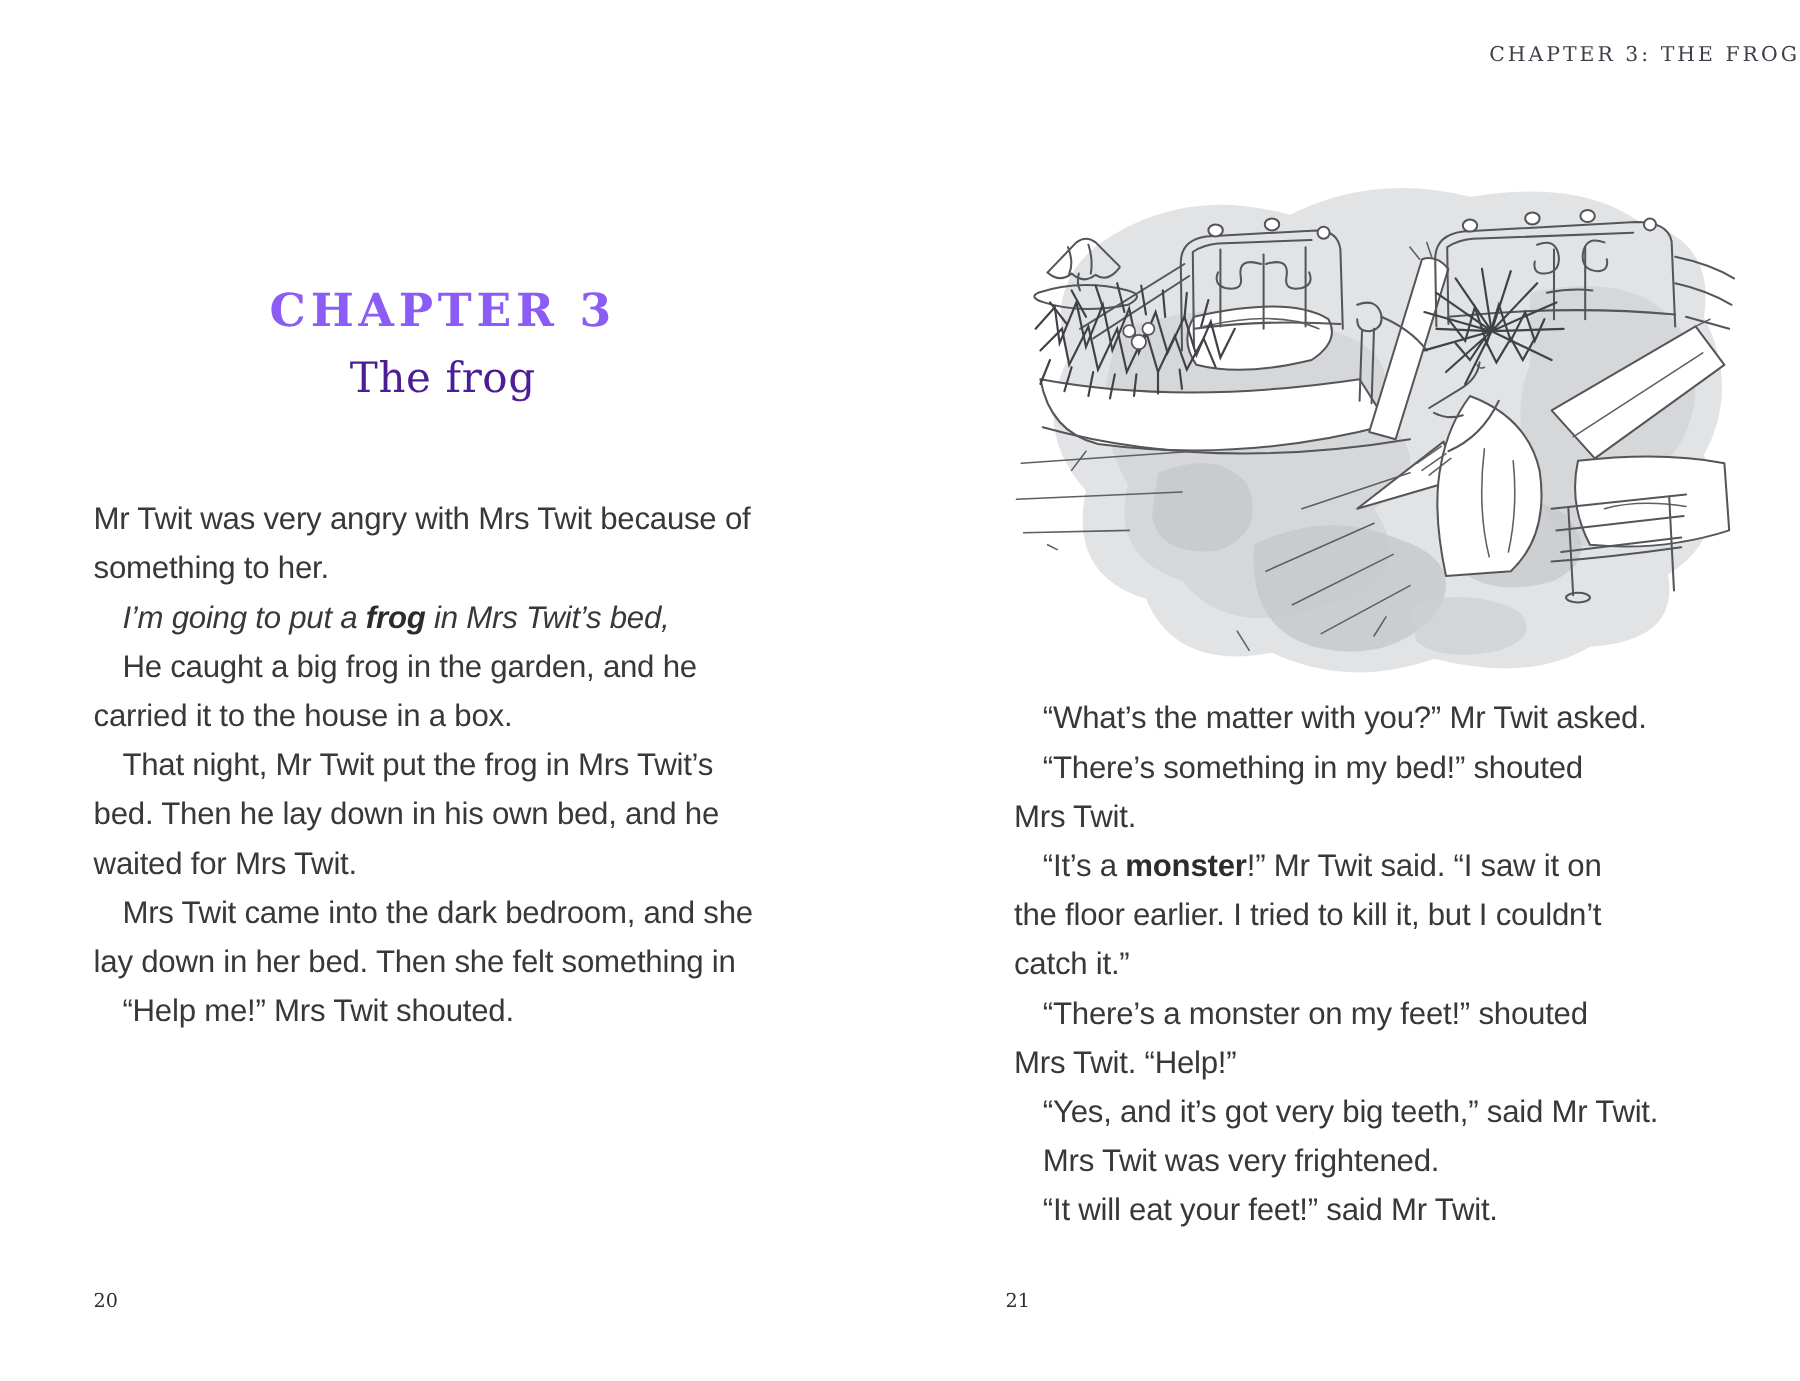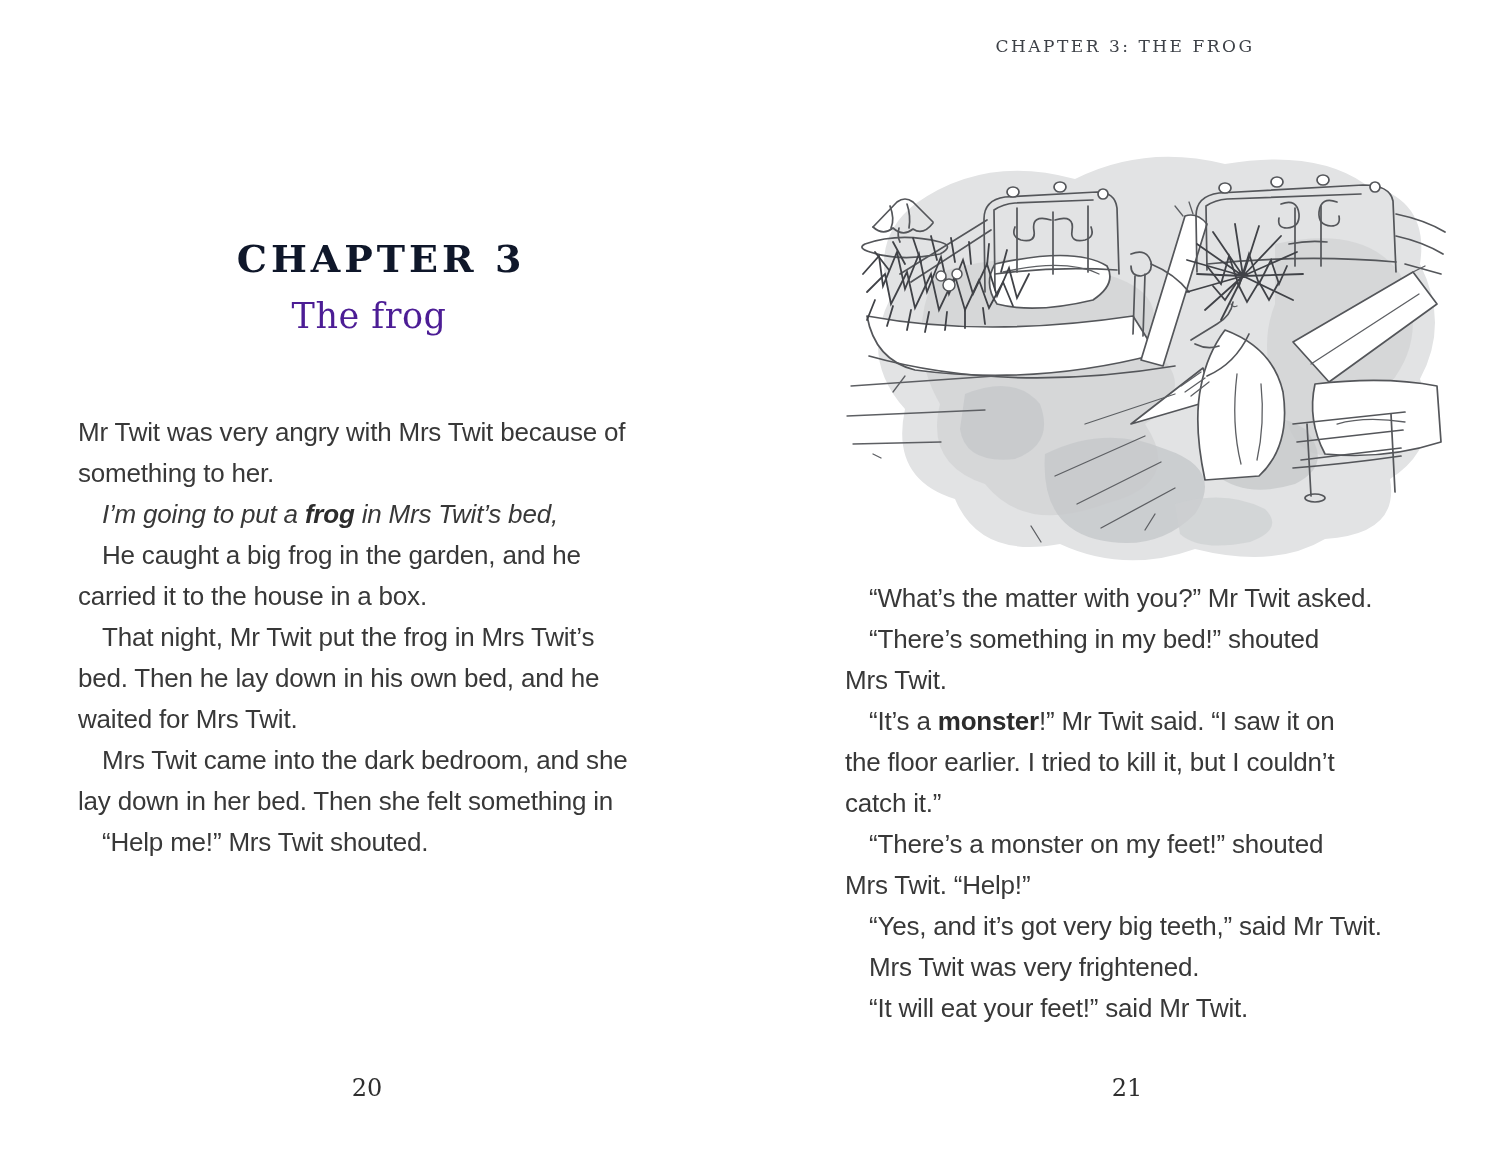--- a/index.html
+++ b/index.html
@@ -2,49 +2,49 @@
 <html><head>
 <meta charset="utf-8">
 <style>
   html,body{margin:0;padding:0;background:#ffffff;}
   .spread{
     position:relative;width:1500px;height:1151px;background:#ffffff;
     overflow:hidden;font-family:"Liberation Sans",sans-serif;color:#3a3a3a;
   }
   
   .running-head{
-    position:absolute;left:750px;top:36px;width:750px;text-align:center;
+    position:absolute;left:750px;top:36px;width:750px;text-align:right;
     font-family:"DejaVu Serif",serif;font-size:17px;letter-spacing:2.5px;
     color:#3d4147;
   }
   
   .chapter-title{
-    position:absolute;left:92px;top:236px;width:578px;text-align:center;
+    position:absolute;left:80px;top:236px;width:578px;text-align:center;
     font-family:"DejaVu Serif",serif;font-weight:bold;font-size:38px;
-    letter-spacing:4px;color:#0f172a;
+    letter-spacing:4px;color:#8b5cf6;
   }
   .chapter-subtitle{
     position:absolute;left:80px;top:296px;width:578px;text-align:center;
     font-family:"DejaVu Serif",serif;font-size:35px;letter-spacing:0.5px;color:#4c1d95;
   }
   
   .text-col{
     position:absolute;font-size:26px;font-weight:300;color:#383838;
     letter-spacing:-0.2px;
   }
   .text-col .line{height:41px;line-height:41px;white-space:nowrap;}
   .text-col .line.indent{padding-left:24px;}
   .it{font-style:italic;}
   .bd{font-weight:bold;color:#2c2c2c;}
   #left-text{left:78px;top:412px;width:585px;}
   #right-text{left:845px;top:578px;width:590px;}
   
   .page-num{
     position:absolute;top:1074px;font-family:"DejaVu Serif",serif;
-    font-size:24px;color:#2f2f2f;text-align:center;width:578px;
+    font-size:16px;color:#2f2f2f;width:578px;
   }
   #page-num-left{left:78px;}
   #page-num-right{left:838px;}
   
   .illustration{position:absolute;left:845px;top:124px;width:615px;height:442px;}
   .ink{fill:none;stroke:#54565a;stroke-width:1.7;stroke-linecap:round;stroke-linejoin:round;}
   .ink-thin{fill:none;stroke:#5d5f63;stroke-width:1.3;stroke-linecap:round;}
   .scrib{fill:none;stroke:#404247;stroke-width:1.8;stroke-linecap:round;}
   .whitefill{fill:#ffffff;stroke:#54565a;stroke-width:1.7;stroke-linejoin:round;}
 </style>

